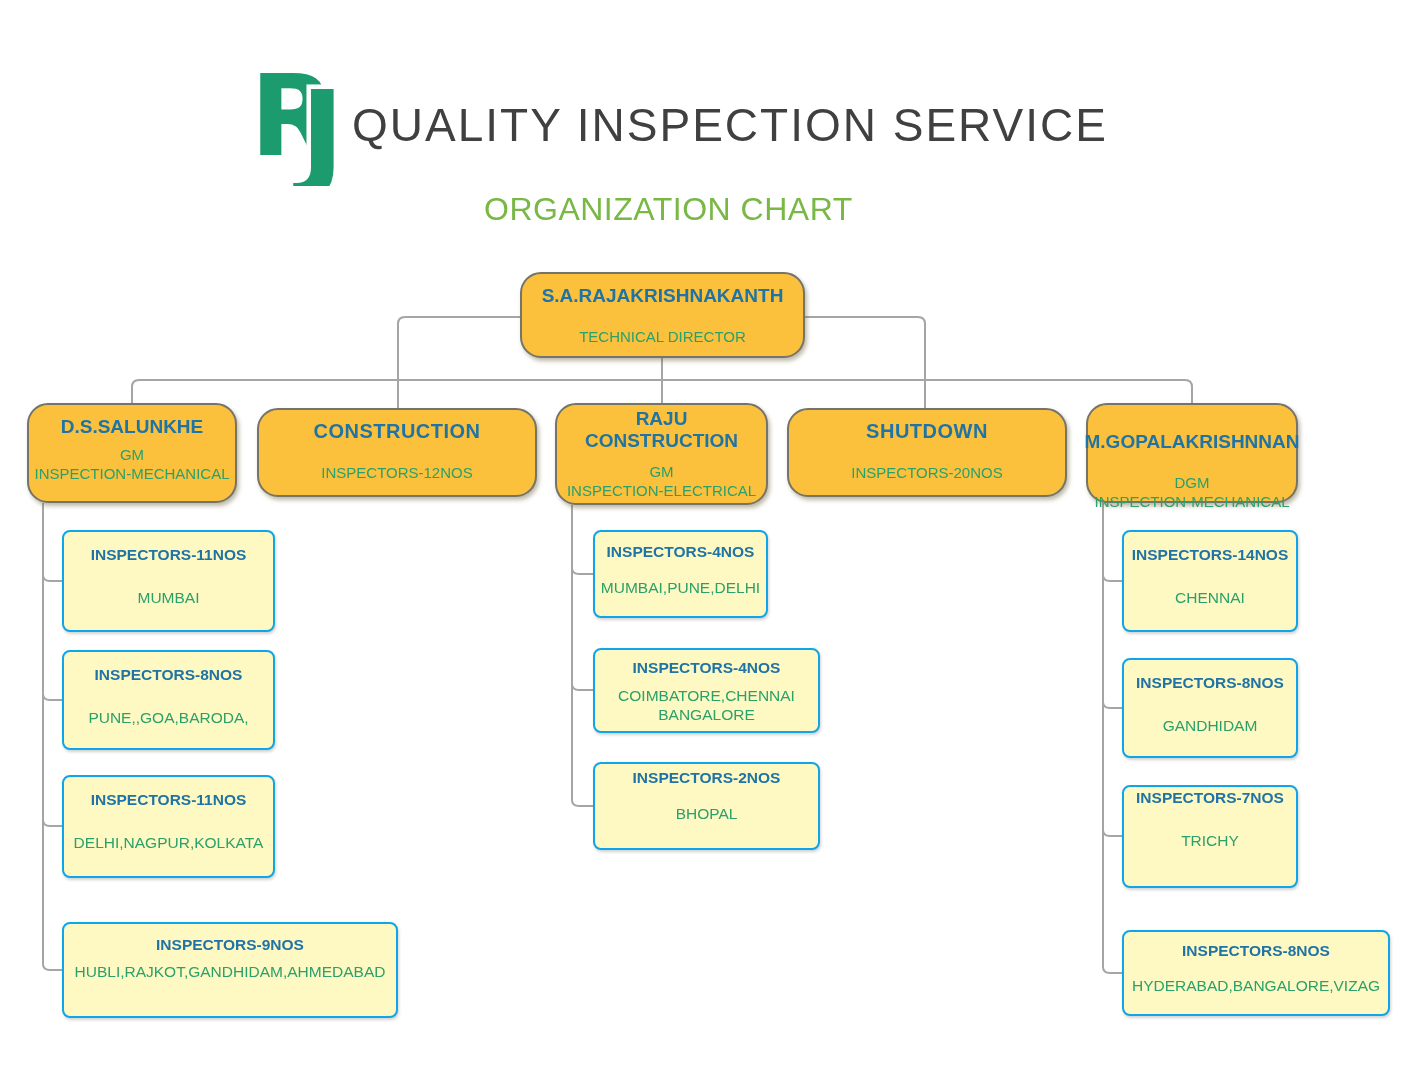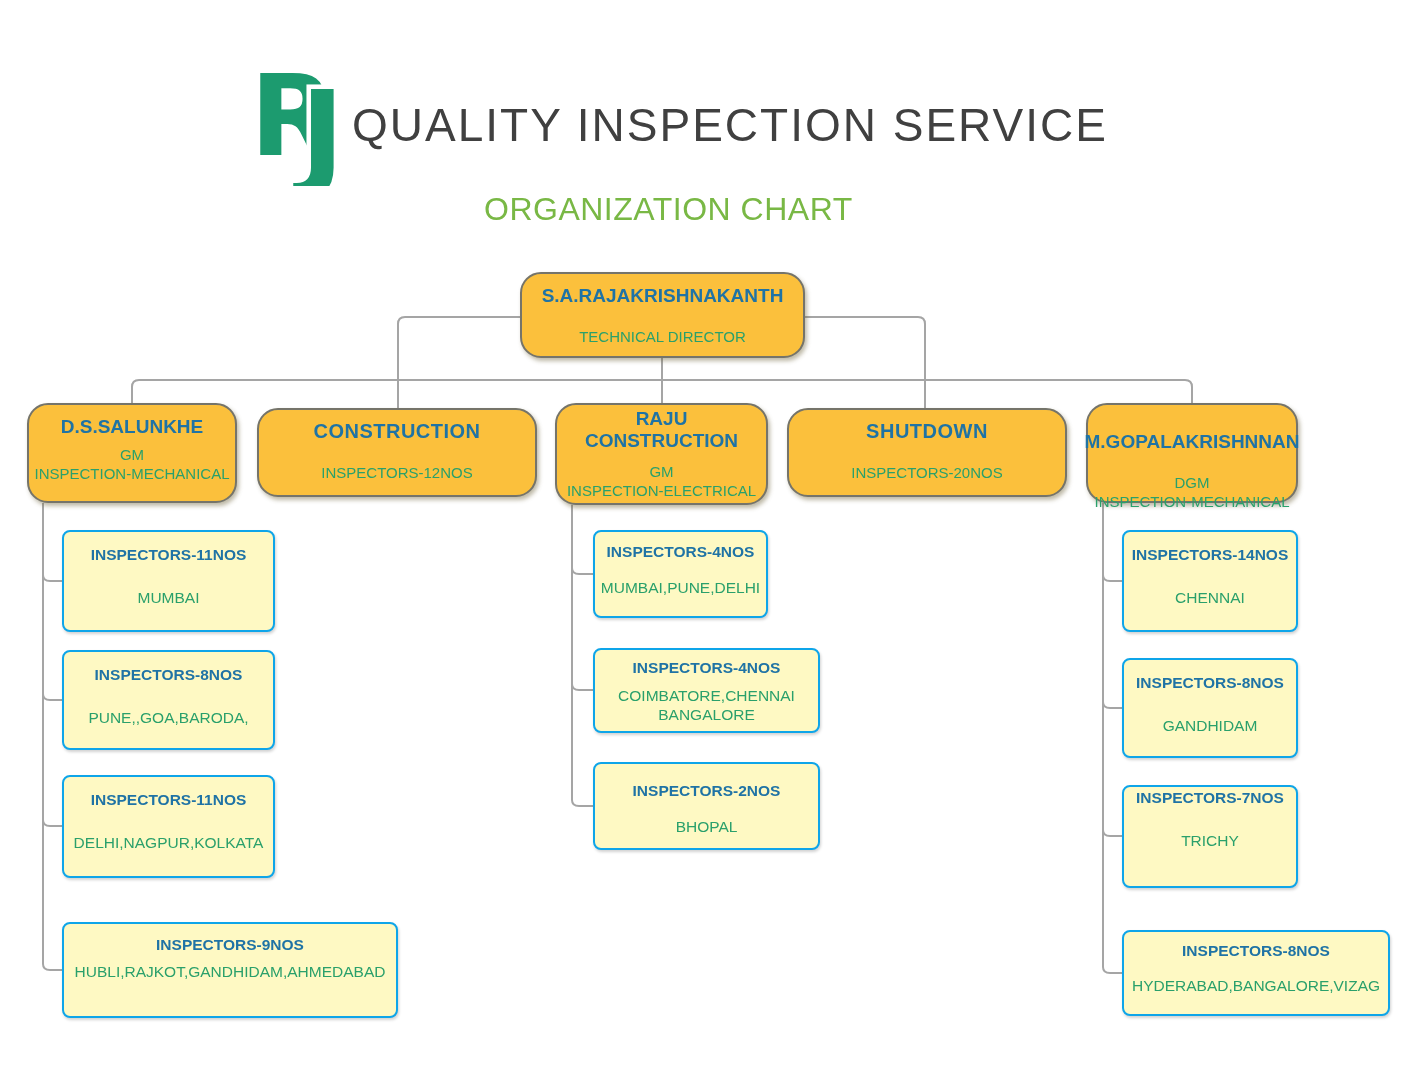--- a/index.html
+++ b/index.html
@@ -148,21 +148,21 @@
   <div class="node white" style="left:593px; top:530px; width:175px; height:88px; padding-top:11px; gap:17px;">
     <div class="leaf-title">INSPECTORS-4NOS</div>
     <div class="leaf-loc">MUMBAI,PUNE,DELHI</div>
   </div>
 
   <div class="node white" style="left:593px; top:648px; width:227px; height:85px; padding-top:9px; gap:9px;">
     <div class="leaf-title">INSPECTORS-4NOS</div>
     <div class="leaf-loc">COIMBATORE,CHENNAI BANGALORE</div>
   </div>
 
-  <div class="node white" style="left:593px; top:762px; width:227px; height:88px; padding-top:18px; gap:17px;">
+  <div class="node white" style="left:593px; top:762px; width:227px; height:88px; padding-top:5px; gap:17px;">
     <div class="leaf-title">INSPECTORS-2NOS</div>
     <div class="leaf-loc">BHOPAL</div>
   </div>
 
   <div class="node white" style="left:1122px; top:530px; width:176px; height:102px; padding-top:14px; gap:24px;">
     <div class="leaf-title">INSPECTORS-14NOS</div>
     <div class="leaf-loc">CHENNAI</div>
   </div>
 
   <div class="node white" style="left:1122px; top:658px; width:176px; height:100px; padding-top:14px; gap:24px;">

